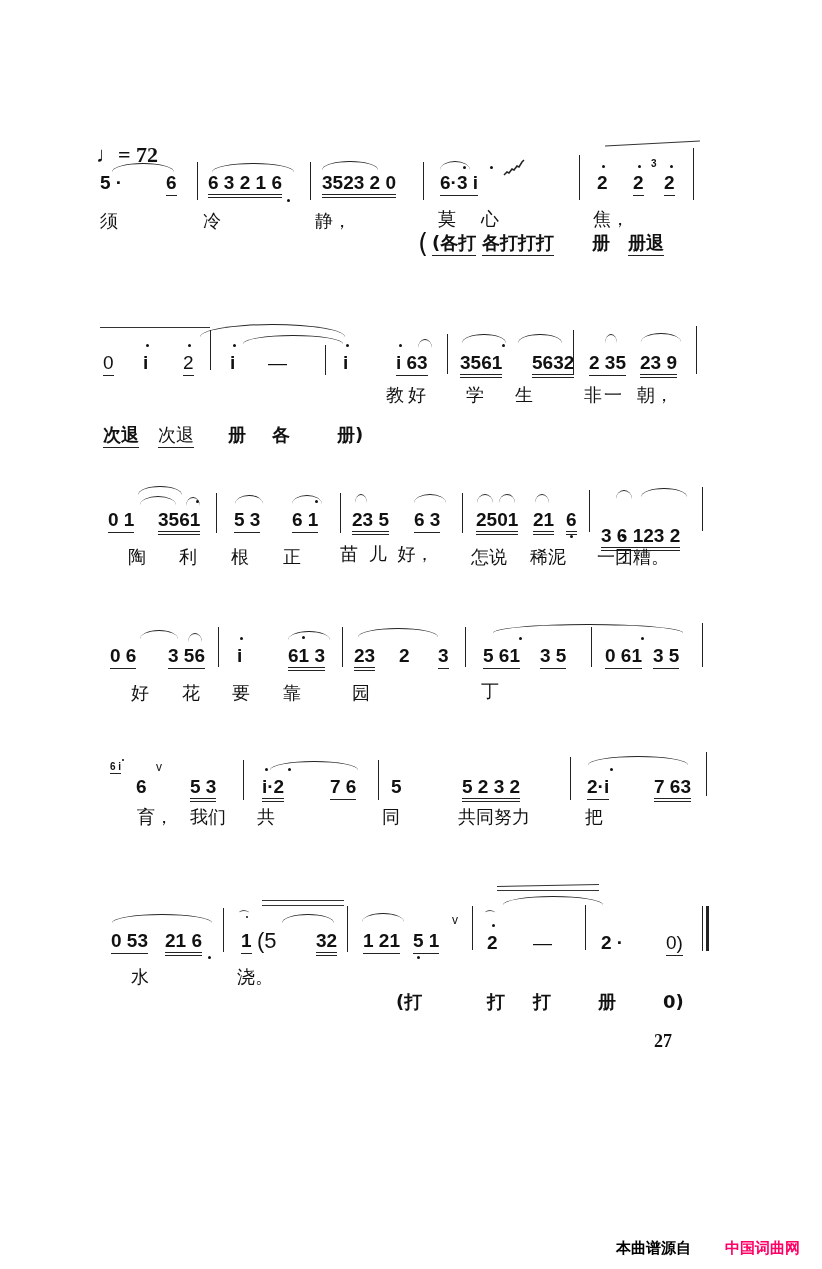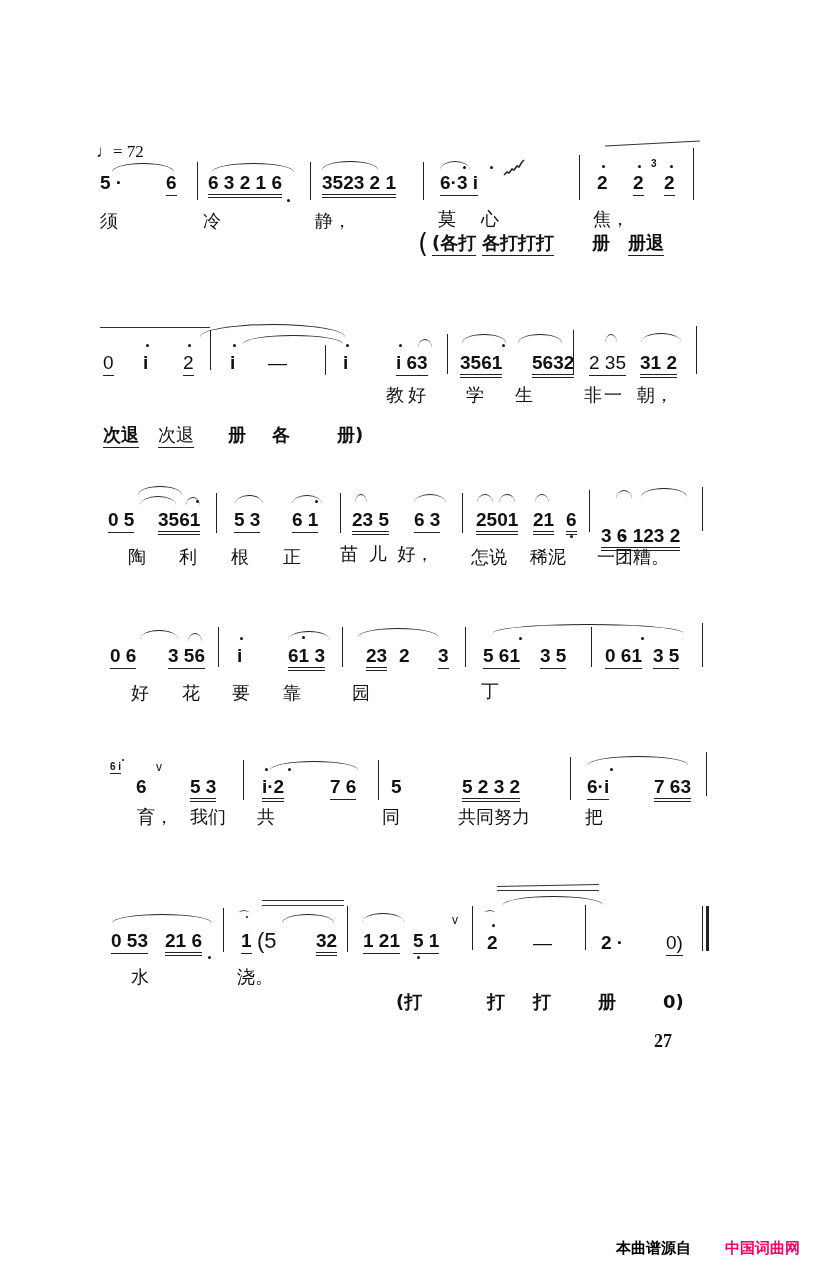--- a/index.html
+++ b/index.html
@@ -11,21 +11,21 @@
   .ul1 { border-bottom:1.5px solid #222; padding-bottom:1px; }
   .ul2 { border-bottom:4px double #222; padding-bottom:0px; }
   .lyr { position:absolute; font-family:"DejaVu Serif", serif; font-size:18px;
          line-height:22px; white-space:pre; color:#111; letter-spacing:0px; }
   .perc { position:absolute; font-family:"DejaVu Sans", sans-serif; font-weight:bold;
           font-size:18px; line-height:22px; white-space:pre; color:#111; }
   .bar { position:absolute; width:0; border-left:1.3px solid #222; }
   .slur { position:absolute; border-top:1.6px solid #222; border-radius:50% 50% 0 0 / 100% 100% 0 0; height:8px; }
   .dot-hi { position:absolute; width:3px; height:3px; background:#111; border-radius:50%; }
   .dot-lo { position:absolute; width:3px; height:3px; background:#111; border-radius:50%; }
-  .tempo { position:absolute; font-family:"Liberation Serif", serif; font-size:17px; }
+  .tempo { position:absolute; font-family:"Liberation Serif", serif; font-size:22px;font-weight:bold; }
   .pagenum { position:absolute; font-family:"Liberation Serif", serif; font-weight:bold; font-size:18px; }
   .footer-left { position:absolute; font-family:"DejaVu Sans", sans-serif; font-weight:bold; font-size:15px; color:#000; }
   .footer-right { position:absolute; font-family:"DejaVu Sans", sans-serif; font-weight:bold; font-size:15px; }
   .small { position:absolute; font-family:"Liberation Sans", sans-serif; font-weight:bold; font-size:10px; line-height:10px; white-space:pre; }
   .breath { position:absolute; font-family:"Liberation Sans", sans-serif; font-size:12px; }
   .line { position:absolute; height:0; border-top:1.2px solid #333; }
 </style>
 </head>
 <body>
 
@@ -35,21 +35,21 @@
   </div>
   <div class="slur" style="left:112px;top:163px;width:62px;"></div>
   <span class="note" style="left:100px;top:172px;">5 ·</span>
   <span class="note ul1" style="left:166px;top:172px;">6</span>
   <div class="bar" style="left:197px;top:162px;height:38px;"></div>
   <div class="slur" style="left:212px;top:163px;width:82px;"></div>
   <span class="note ul2" style="left:208px;top:172px;">6 3 2 1 6</span>
   <div class="dot-lo" style="left:287px;top:199px;"></div>
   <div class="bar" style="left:310px;top:162px;height:38px;"></div>
   <div class="slur" style="left:322px;top:161px;width:56px;"></div>
-  <span class="note ul2" style="left:322px;top:172px;">3523 2 1</span>
+  <span class="note ul2" style="left:322px;top:172px;">3523 2 0</span>
   <div class="bar" style="left:423px;top:162px;height:38px;"></div>
   <div class="slur" style="left:440px;top:161px;width:30px;"></div>
   <span class="note ul1" style="left:440px;top:172px;">6·3 i</span>
   <div class="dot-hi" style="left:463px;top:166px;"></div>
   <div class="dot-hi" style="left:490px;top:166px;"></div>
   <svg class="abs" style="left:503px;top:157px;" width="22" height="20">
       <polyline points="1,18 4,15 6,16 9,12 11,13 14,9 16,10 19,5 21,3" fill="none" stroke="#222" stroke-width="1.5"></polyline>
     </svg>
   <div class="bar" style="left:579px;top:155px;height:45px;"></div>
   <div class="line" style="left:605px;top:143px;width:95px;transform:rotate(-3deg);"></div>
@@ -96,43 +96,43 @@
   <span class="note ul1" style="left:396px;top:352px;">i 63</span>
   <div class="dot-hi" style="left:399px;top:344px;"></div>
   <div class="bar" style="left:447px;top:334px;height:40px;"></div>
   <div class="slur" style="left:462px;top:334px;width:44px;"></div>
   <span class="note ul2" style="left:460px;top:352px;">3561</span>
   <div class="dot-hi" style="left:502px;top:344px;"></div>
   <div class="slur" style="left:518px;top:334px;width:44px;"></div>
   <span class="note ul2" style="left:532px;top:352px;">5632</span>
   <div class="bar" style="left:573px;top:330px;height:44px;"></div>
   <div class="slur" style="left:605px;top:334px;width:12px;"></div>
-  <span class="note ul1" style="left:589px;top:352px;font-weight:normal;">2 35</span>
+  <span class="note ul1" style="left:589px;top:352px;font-weight:bold;">2 35</span>
   <div class="slur" style="left:641px;top:333px;width:40px;"></div>
-  <span class="note ul2" style="left:640px;top:352px;">31 2</span>
+  <span class="note ul2" style="left:640px;top:352px;">23 9</span>
   <div class="bar" style="left:696px;top:326px;height:48px;"></div>
 
   <span class="lyr" style="left:386px;top:384px;letter-spacing:4px;">教好</span>
   <span class="lyr" style="left:466px;top:384px;">学</span>
   <span class="lyr" style="left:515px;top:384px;">生</span>
   <span class="lyr" style="left:584px;top:384px;letter-spacing:2px;">非一</span>
   <span class="lyr" style="left:637px;top:384px;">朝，</span>
 
   <span class="perc ul1" style="left:103px;top:424px;">次退</span>
   <span class="perc ul1" style="left:158px;top:424px;font-weight:normal;">次退</span>
   <span class="perc" style="left:228px;top:424px;">册</span>
   <span class="perc" style="left:272px;top:424px;">各</span>
   <span class="perc" style="left:337px;top:424px;">册)</span>
 </div>
 
 <div>
   <div class="slur" style="left:138px;top:486px;width:44px;"></div>
   <div class="slur" style="left:140px;top:496px;width:36px;"></div>
   <div class="slur" style="left:186px;top:497px;width:14px;"></div>
-  <span class="note ul1" style="left:108px;top:509px;">0 5</span>
+  <span class="note ul1" style="left:108px;top:509px;">0 1</span>
   <span class="note ul2" style="left:158px;top:509px;">3561</span>
   <div class="dot-hi" style="left:196px;top:500px;"></div>
   <div class="bar" style="left:216px;top:493px;height:40px;"></div>
   <div class="slur" style="left:235px;top:495px;width:28px;"></div>
   <span class="note ul1" style="left:234px;top:509px;">5 3</span>
   <div class="slur" style="left:292px;top:495px;width:30px;"></div>
   <span class="note ul1" style="left:292px;top:509px;">6 1</span>
   <div class="dot-hi" style="left:315px;top:500px;"></div>
   <div class="bar" style="left:340px;top:493px;height:40px;"></div>
   <div class="slur" style="left:355px;top:494px;width:12px;"></div>
@@ -170,21 +170,21 @@
   <span class="note ul1" style="left:110px;top:645px;">0 6</span>
   <span class="note ul1" style="left:168px;top:645px;">3 56</span>
   <div class="bar" style="left:218px;top:627px;height:40px;"></div>
   <span class="note" style="left:237px;top:645px;">i</span>
   <div class="dot-hi" style="left:240px;top:637px;"></div>
   <div class="slur" style="left:288px;top:631px;width:42px;"></div>
   <span class="note ul2" style="left:288px;top:645px;">61 3</span>
   <div class="dot-hi" style="left:302px;top:636px;"></div>
   <div class="bar" style="left:342px;top:627px;height:40px;"></div>
   <div class="slur" style="left:358px;top:628px;width:80px;"></div>
-  <span class="note ul2" style="left:354px;top:645px;margin-left:12px;">23</span>
+  <span class="note ul2" style="left:354px;top:645px;">23</span>
   <span class="note" style="left:399px;top:645px;">2</span>
   <span class="note ul1" style="left:438px;top:645px;">3</span>
   <div class="bar" style="left:465px;top:627px;height:40px;"></div>
   <div class="slur" style="left:493px;top:624px;width:190px;"></div>
   <span class="note ul1" style="left:483px;top:645px;">5 61</span>
   <div class="dot-hi" style="left:519px;top:637px;"></div>
   <span class="note ul1" style="left:540px;top:645px;">3 5</span>
   <div class="bar" style="left:591px;top:627px;height:40px;"></div>
   <span class="note ul1" style="left:605px;top:645px;">0 61</span>
   <div class="dot-hi" style="left:641px;top:637px;"></div>
@@ -209,21 +209,21 @@
   <div class="slur" style="left:270px;top:761px;width:88px;"></div>
   <span class="note ul2" style="left:262px;top:776px;">i·2</span>
   <div class="dot-hi" style="left:265px;top:768px;"></div>
   <div class="dot-hi" style="left:288px;top:768px;"></div>
   <span class="note ul1" style="left:330px;top:776px;">7 6</span>
   <div class="bar" style="left:378px;top:760px;height:40px;"></div>
   <span class="note" style="left:391px;top:776px;">5</span>
   <span class="note ul2" style="left:462px;top:776px;">5 2 3 2</span>
   <div class="bar" style="left:570px;top:757px;height:43px;"></div>
   <div class="slur" style="left:588px;top:756px;width:100px;"></div>
-  <span class="note ul1" style="left:587px;top:776px;">6·i</span>
+  <span class="note ul1" style="left:587px;top:776px;">2·i</span>
   <div class="dot-hi" style="left:610px;top:768px;"></div>
   <span class="note ul2" style="left:654px;top:776px;">7 63</span>
   <div class="bar" style="left:706px;top:752px;height:44px;"></div>
 
   <span class="lyr" style="left:137px;top:806px;">育，</span>
   <span class="lyr" style="left:190px;top:806px;">我们</span>
   <span class="lyr" style="left:257px;top:806px;">共</span>
   <span class="lyr" style="left:382px;top:806px;">同</span>
   <span class="lyr" style="left:458px;top:806px;">共同努力</span>
   <span class="lyr" style="left:585px;top:806px;">把</span>

